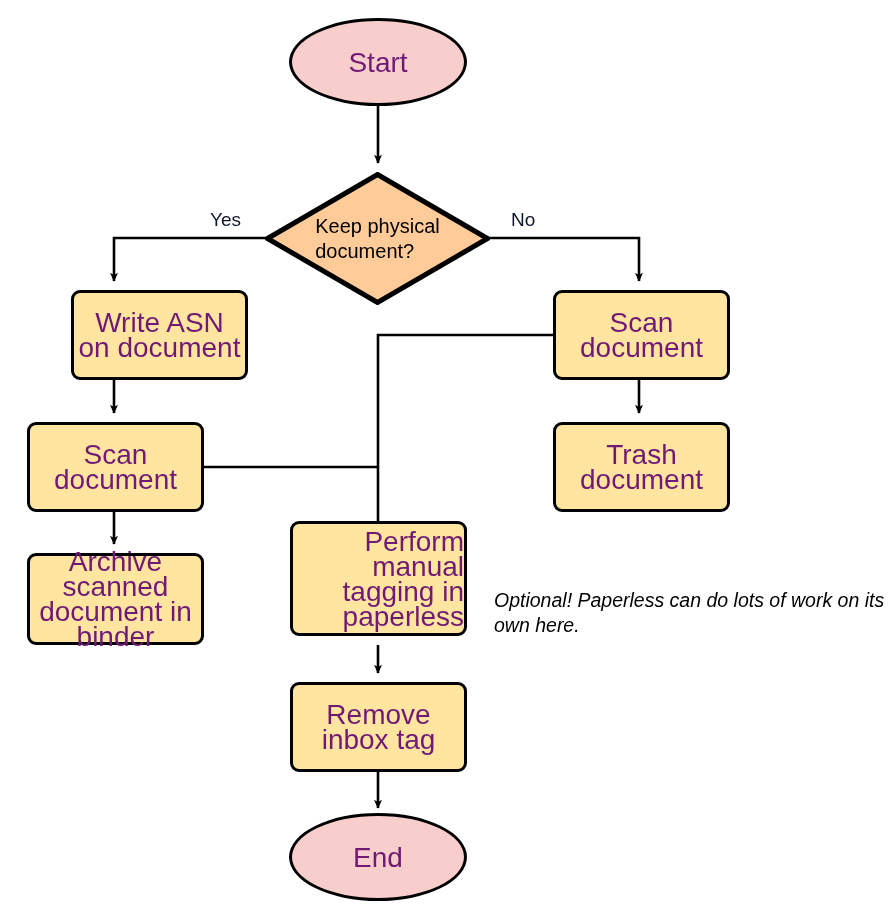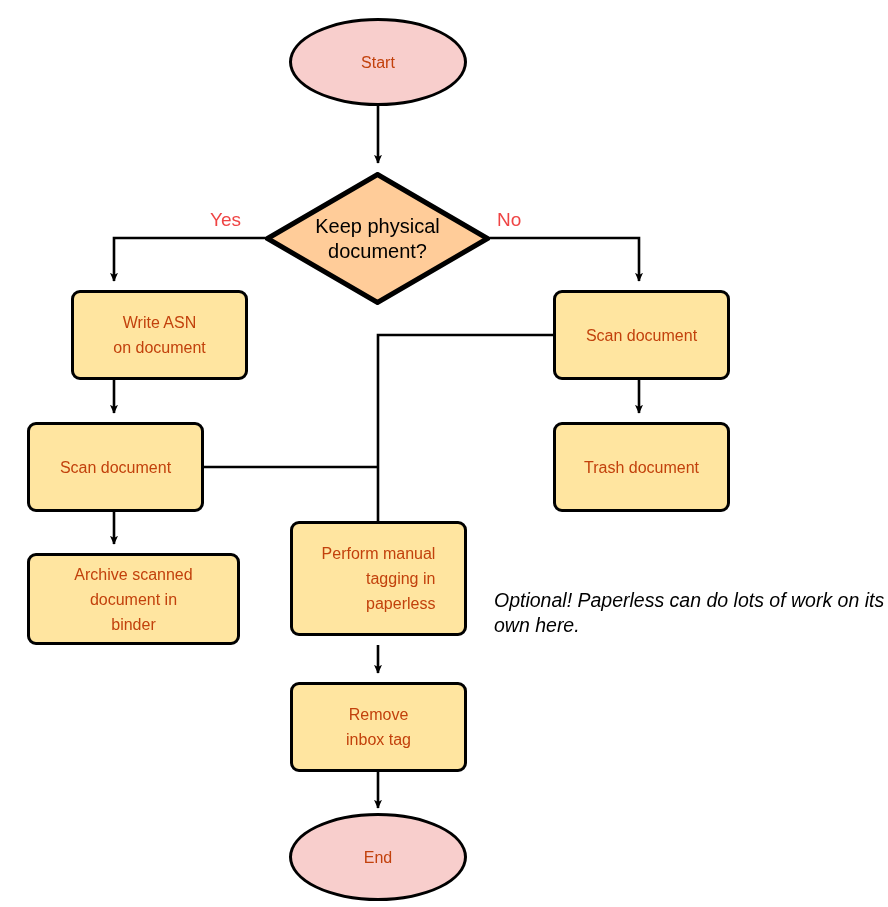--- a/index.html
+++ b/index.html
@@ -25,22 +25,22 @@
     width: 888px;
     height: 907px;
   }
   .node {
     position: absolute;
     box-sizing: border-box;
     display: flex;
     align-items: center;
     justify-content: center;
     text-align: center;
-    color: #c2410c;
-    font-size: 16px;
+    color: #701a75;
+    font-size: 28px;
     line-height: 25px;
     white-space: pre-line;
     z-index: 3;
   }
   .node-terminator {
     border: 3.5px solid #000000;
     border-radius: 50%;
   }
   .node-process {
     border: 3.5px solid #000000;
@@ -55,30 +55,29 @@
   }
   .node-decision-shape {
     position: absolute;
     top: 0; left: 0;
     width: 100%;
     height: 100%;
   }
   .node-decision-label {
     position: relative;
     z-index: 2;
-    text-align: center;
     color: #000000;
     font-size: 20px;
     line-height: 25px;
     white-space: pre-line;
   }
   .edge-label {
     position: absolute;
     font-size: 19px;
-    color: #ef4444;
+    color: #0f172a;
     z-index: 4;
     white-space: nowrap;
   }
   .annotation {
     position: absolute;
     font-size: 19.5px;
     line-height: 25px;
     font-style: italic;
     color: #000000;
     z-index: 4;
@@ -116,32 +115,32 @@
 
   <div class="node-decision-wrap" style="left:265px; top:172px; width:225px; height:133px;">
     <svg class="node-decision-shape" viewBox="0 0 225 133" preserveAspectRatio="none">
       <polygon points="112.5,2.5 222.5,66.5 112.5,130.5 2.5,66.5" fill="#ffcc99" stroke="#000000" stroke-width="5" stroke-linejoin="miter"></polygon>
     </svg>
     <span class="node-decision-label">Keep physical
 document?</span>
   </div>
 
   <span class="edge-label" style="left:210px; top:209px;">Yes</span>
-  <span class="edge-label" style="left:497px; top:209px;">No</span>
+  <span class="edge-label" style="left:511px; top:209px;">No</span>
 
   <div class="node node-process" style="left:27px; top:290px; width:177px; height:90px; background:#ffe5a0;margin-left:44px;">
     <span>Write ASN
 on document</span>
   </div>
 
   <div class="node node-process" style="left:27px; top:422px; width:177px; height:90px; background:#ffe5a0;">
     <span>Scan document</span>
   </div>
 
-  <div class="node node-process" style="left:27px; top:553px; width:213px; height:92px; background:#ffe5a0;">
+  <div class="node node-process" style="left:27px; top:553px; width:177px; height:92px; background:#ffe5a0;">
     <span>Archive scanned
 document in
 binder</span>
   </div>
 
   <div class="node node-process" style="left:553px; top:290px; width:177px; height:90px; background:#ffe5a0;">
     <span>Scan document</span>
   </div>
 
   <div class="node node-process" style="left:553px; top:422px; width:177px; height:90px; background:#ffe5a0;">

